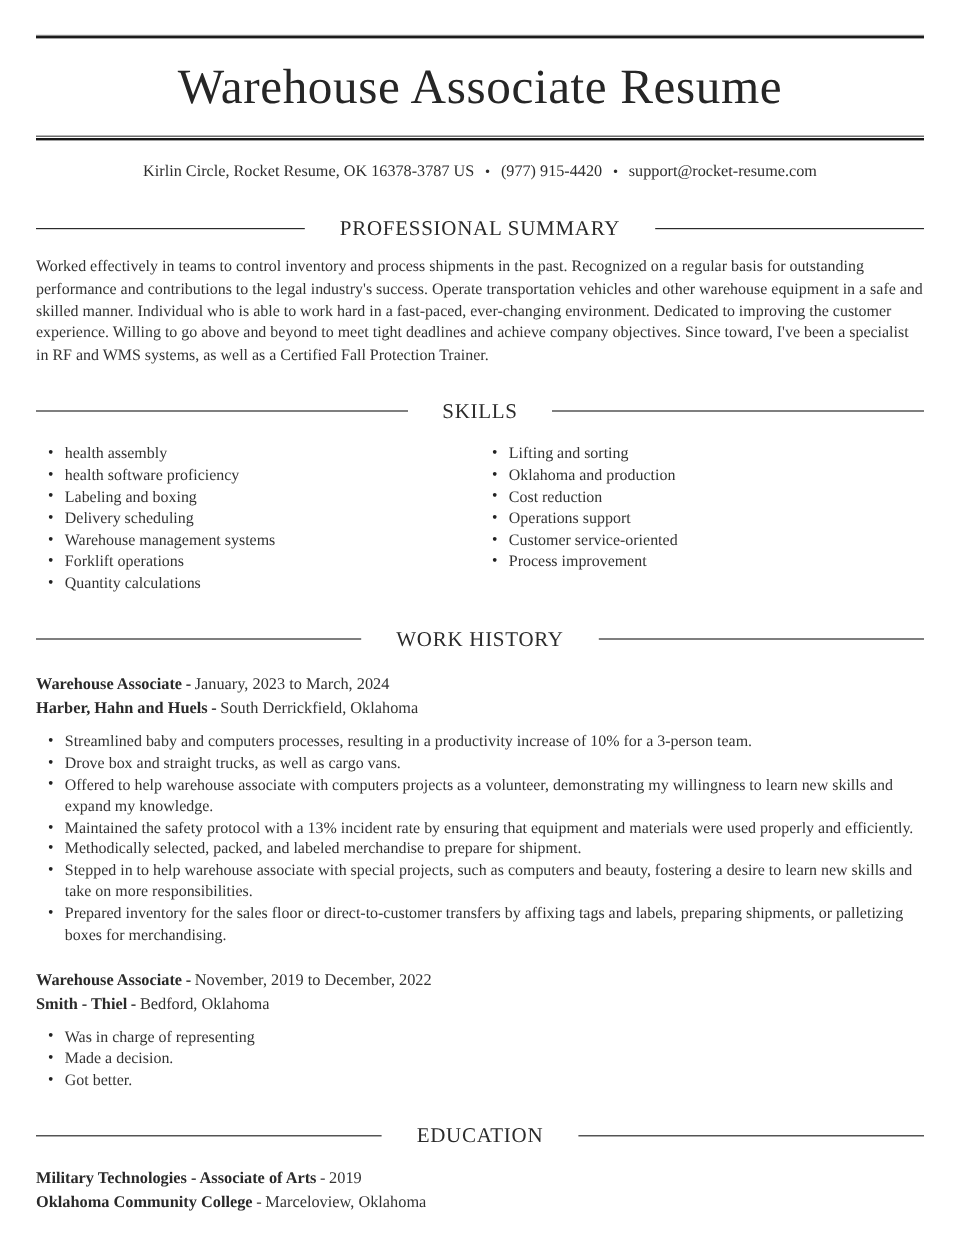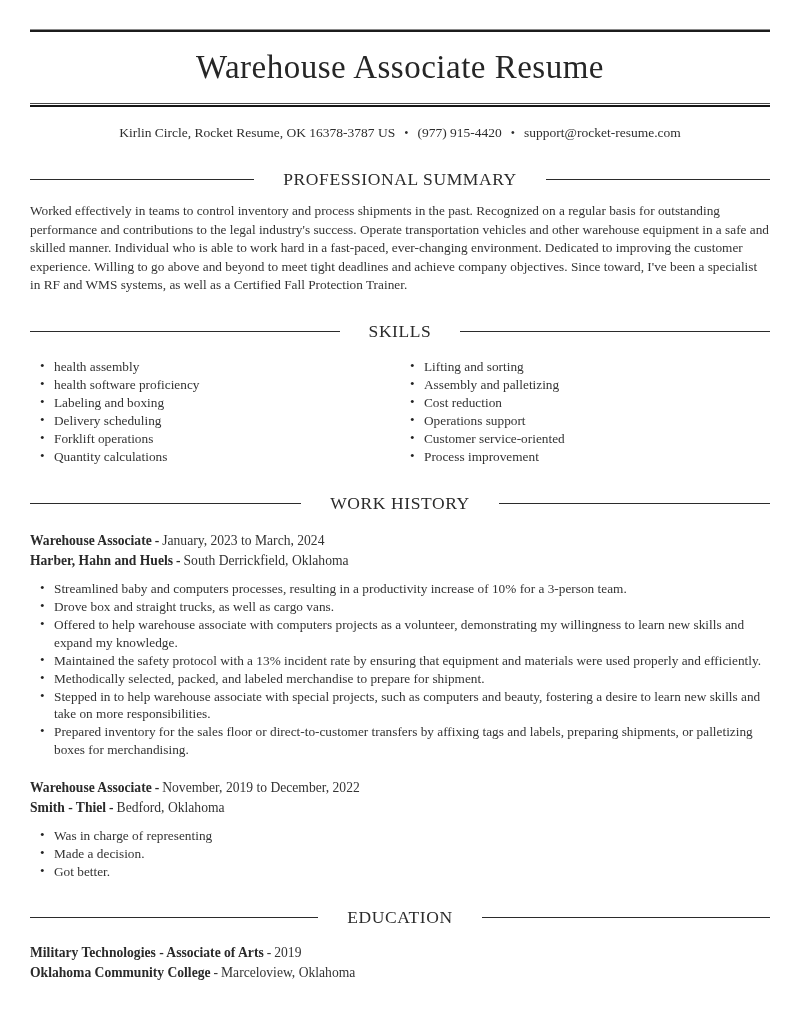--- a/index.html
+++ b/index.html
@@ -24,21 +24,21 @@
     height: 4px;
     border-top: 1.4px solid #4a4a4a;
     border-bottom: 2.4px solid #161616;
     margin-top: 13px;
   }
 
   
   h1.title {
     margin: 13px 0 0 0;
     text-align: center;
-    font-size: 33px;
+    font-size: 41px;
     font-weight: 400;
     letter-spacing: 0.5px;
     color: #262626;
     line-height: 1.35;
   }
   .contact {
     margin-top: 17px;
     text-align: center;
     font-size: 13.5px;
     color: #2e2e2e;
@@ -142,26 +142,27 @@
     <span class="hline"></span>
     <span class="sec-title">SKILLS</span>
     <span class="hline"></span>
   </div>
   <div class="skills-cols">
     <ul class="blist">
       <li>health assembly</li>
       <li>health software proficiency</li>
       <li>Labeling and boxing</li>
       <li>Delivery scheduling</li>
+      <li>Warehouse management systems</li>
       <li>Forklift operations</li>
       <li>Quantity calculations</li>
     </ul>
     <ul class="blist">
       <li>Lifting and sorting</li>
-      <li>Assembly and palletizing</li>
+      <li>Oklahoma and production</li>
       <li>Cost reduction</li>
       <li>Operations support</li>
       <li>Customer service-oriented</li>
       <li>Process improvement</li>
     </ul>
   </div>
 
   <div class="sec-header">
     <span class="hline"></span>
     <span class="sec-title">WORK HISTORY</span>

